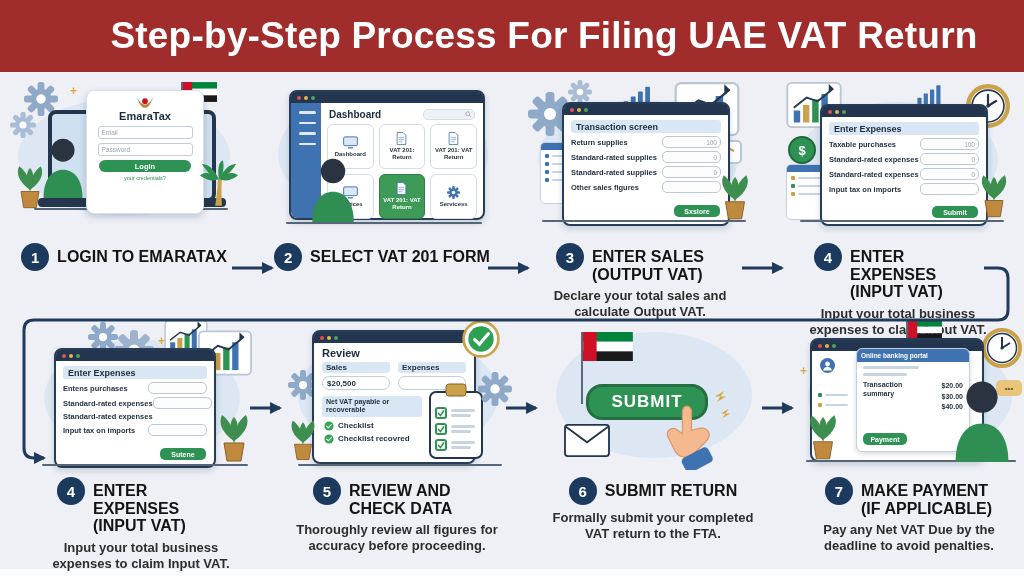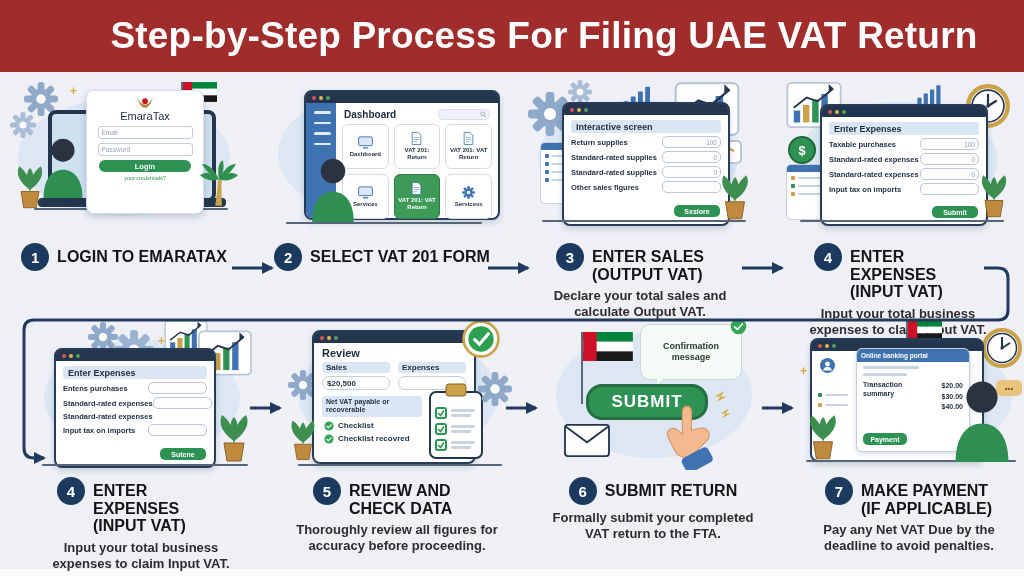--- a/index.html
+++ b/index.html
@@ -54,21 +54,21 @@
   .listpanel{position:absolute;background:#fff;border:1.5px solid #c6d0dc;border-radius:5px;overflow:hidden;}
   .listpanel .lp-bar{height:7px;background:#3f72b0;}
   .lp-row{display:flex;align-items:center;gap:3px;margin:4px 4px 0;}
   .lp-dot{width:4px;height:4px;background:#3f72b0;border-radius:1px;}
   .lp-line{height:2.5px;background:#c9d4e2;border-radius:2px;flex:1;}
   .plus{position:absolute;color:#d9a93f;font-weight:700;font-size:12px;}
 
   
   .login-card{position:absolute;background:#fff;border:1px solid #d8dfe8;border-radius:8px;
     box-shadow:0 3px 7px rgba(30,50,80,.22);display:flex;flex-direction:column;align-items:center;padding:5px 6px;}
-  .login-card .app-title{font-size:11px;font-weight:400;color:#1b2b3c;margin:2px 0 4px;}
+  .login-card .app-title{font-size:11px;font-weight:700;color:#1b2b3c;margin:2px 0 4px;}
   .mini-input{width:90px;height:11px;border:1px solid #c3cdd9;border-radius:3px;display:flex;align-items:center;
     padding-left:3px;font-size:6.5px;color:#98a3b0;margin-bottom:4px;background:#fff;}
   .login-btn{width:92px;height:12px;background:#2e9254;border-radius:6px;color:#fff;font-size:7.5px;font-weight:700;
     display:flex;align-items:center;justify-content:center;}
   .hint{font-size:5.5px;color:#2e9254;margin-top:3px;}
   .laptop{position:absolute;background:#cfe0f0;border:4px solid #23364d;border-radius:8px;}
   .laptop-base{position:absolute;background:#23364d;border-radius:4px;}
   .pole{position:absolute;width:2px;background:#5a6a7d;}
 
   
@@ -306,21 +306,21 @@
           <div class="head">
             <div class="badge">1</div>
             <div class="title">LOGIN TO EMARATAX</div>
           </div>
         </div>
       </div>
 
       <div class="step">
         <div class="illus">
           <div class="blob" style="left:10px;top:10px;width:210px;height:128px;"></div>
-          <div class="win" style="left:36px;top:10px;width:192px;height:126px;">
+          <div class="win" style="left:21px;top:10px;width:192px;height:126px;">
             <div class="winbar">
                 <span class="dot r"></span>
                 <span class="dot y"></span>
                 <span class="dot g"></span>
               </div>
             <div class="sidebar">
               <div class="sb-line"></div>
                 <div class="sb-line"></div>
                 <div class="sb-line"></div>
                 <div class="sb-line"></div>
@@ -422,21 +422,21 @@
                 <span class="lp-dot"></span>
                 <span class="lp-line"></span>
               </div>
           </div>
           <div class="win" style="left:36px;top:22px;width:164px;height:120px;">
             <div class="winbar">
                 <span class="dot r"></span>
                 <span class="dot y"></span>
                 <span class="dot g"></span>
               </div>
-            <div class="hstrip">Interactive screen</div>
+            <div class="hstrip">Transaction screen</div>
             <div class="frow">
                 <span class="flabel">Return supplies</span>
                 <span class="finput">
                   <span class="fval">100</span>
                 </span>
               </div>
             <div class="frow">
                 <span class="flabel">Standard-rated supplies</span>
                 <span class="finput">
                   <span class="fval">0</span>
@@ -670,26 +670,20 @@
         </div>
       </div>
 
       <div class="step">
         <div class="illus">
           <div class="blob" style="left:14px;top:12px;width:196px;height:126px;"></div>
           <div class="pole" style="left:39px;top:12px;height:72px;"></div>
           <svg class="abs" style="left:41px;top:12px;" width="50" height="29">
               <use href="#sym-flag"></use>
             </svg>
-          <div class="bubble" style="left:98px;top:4px;width:96px;height:50px;padding:2px;">
-            <span>Confirmation message</span>
-            <svg class="bcheck" width="17" height="17">
-                <use href="#sym-check"></use>
-              </svg>
-          </div>
           <div class="submit-btn" style="left:44px;top:64px;width:116px;height:30px;">SUBMIT</div>
           <svg class="abs" style="left:172px;top:70px;" width="13" height="13">
               <use href="#sym-spark"></use>
             </svg>
           <svg class="abs" style="left:178px;top:88px;" width="11" height="11">
               <use href="#sym-spark"></use>
             </svg>
           <svg class="abs" style="left:22px;top:104px;" width="46" height="33">
               <use href="#sym-envelope"></use>
             </svg>

